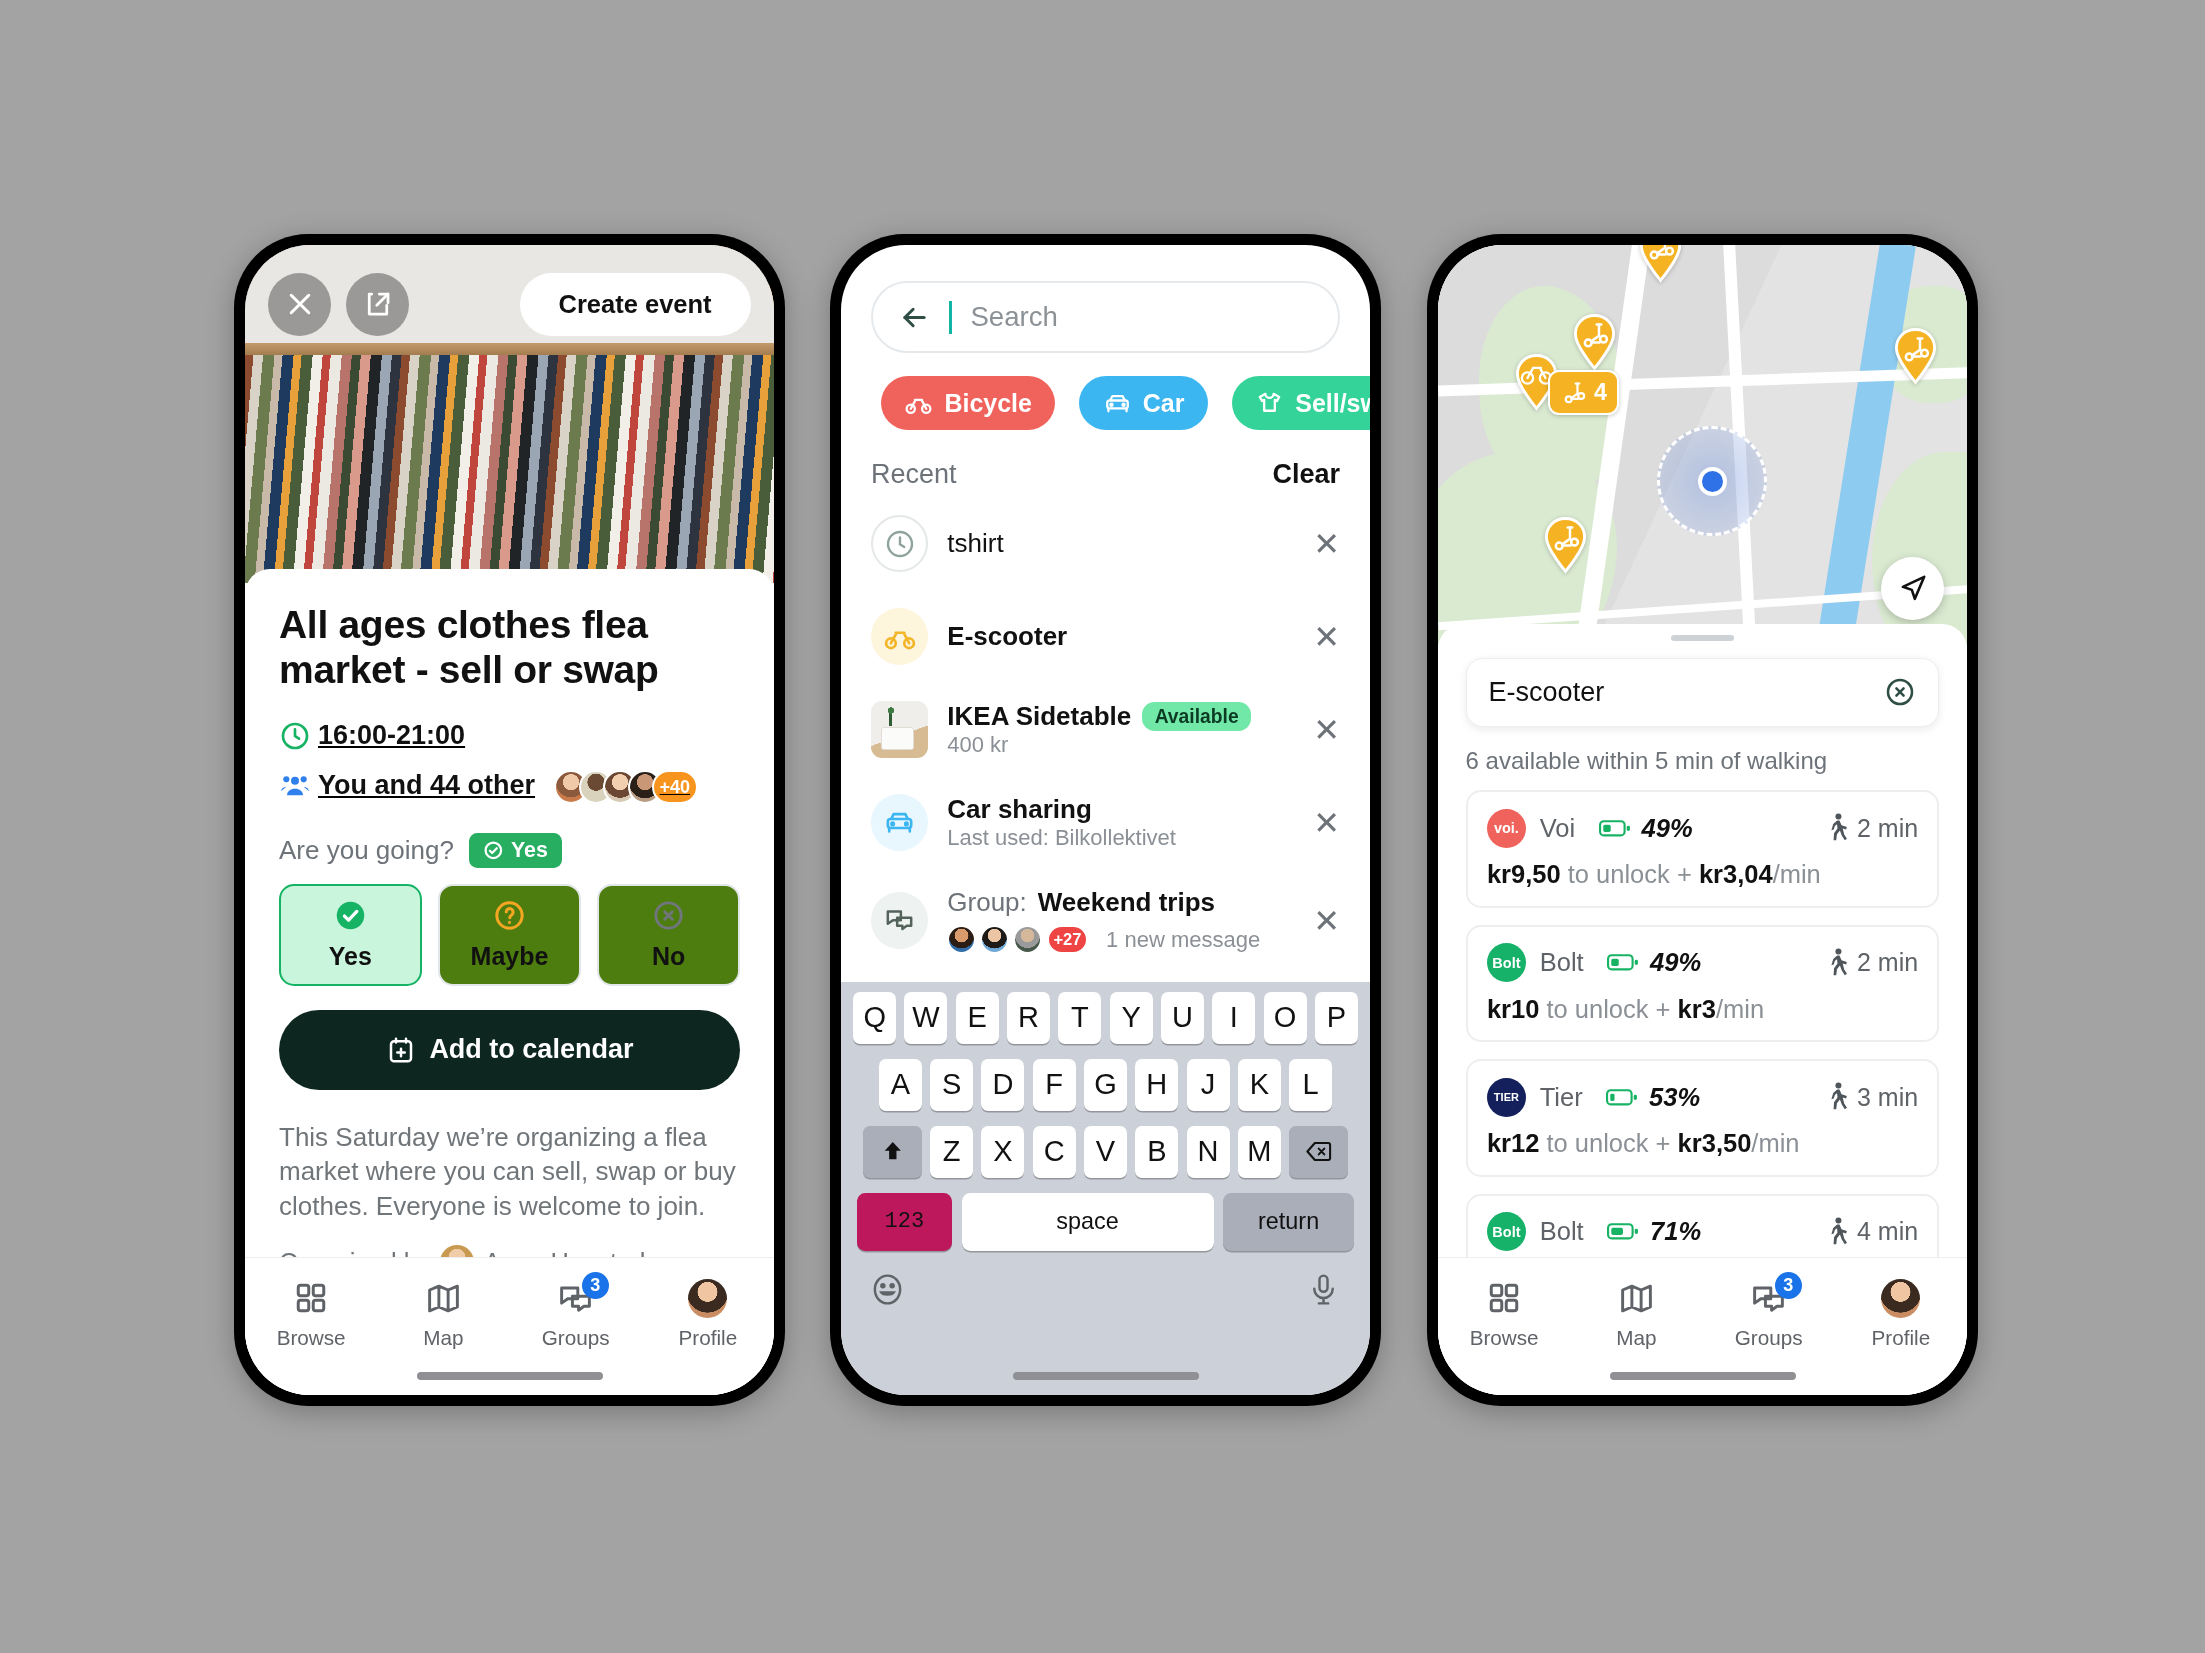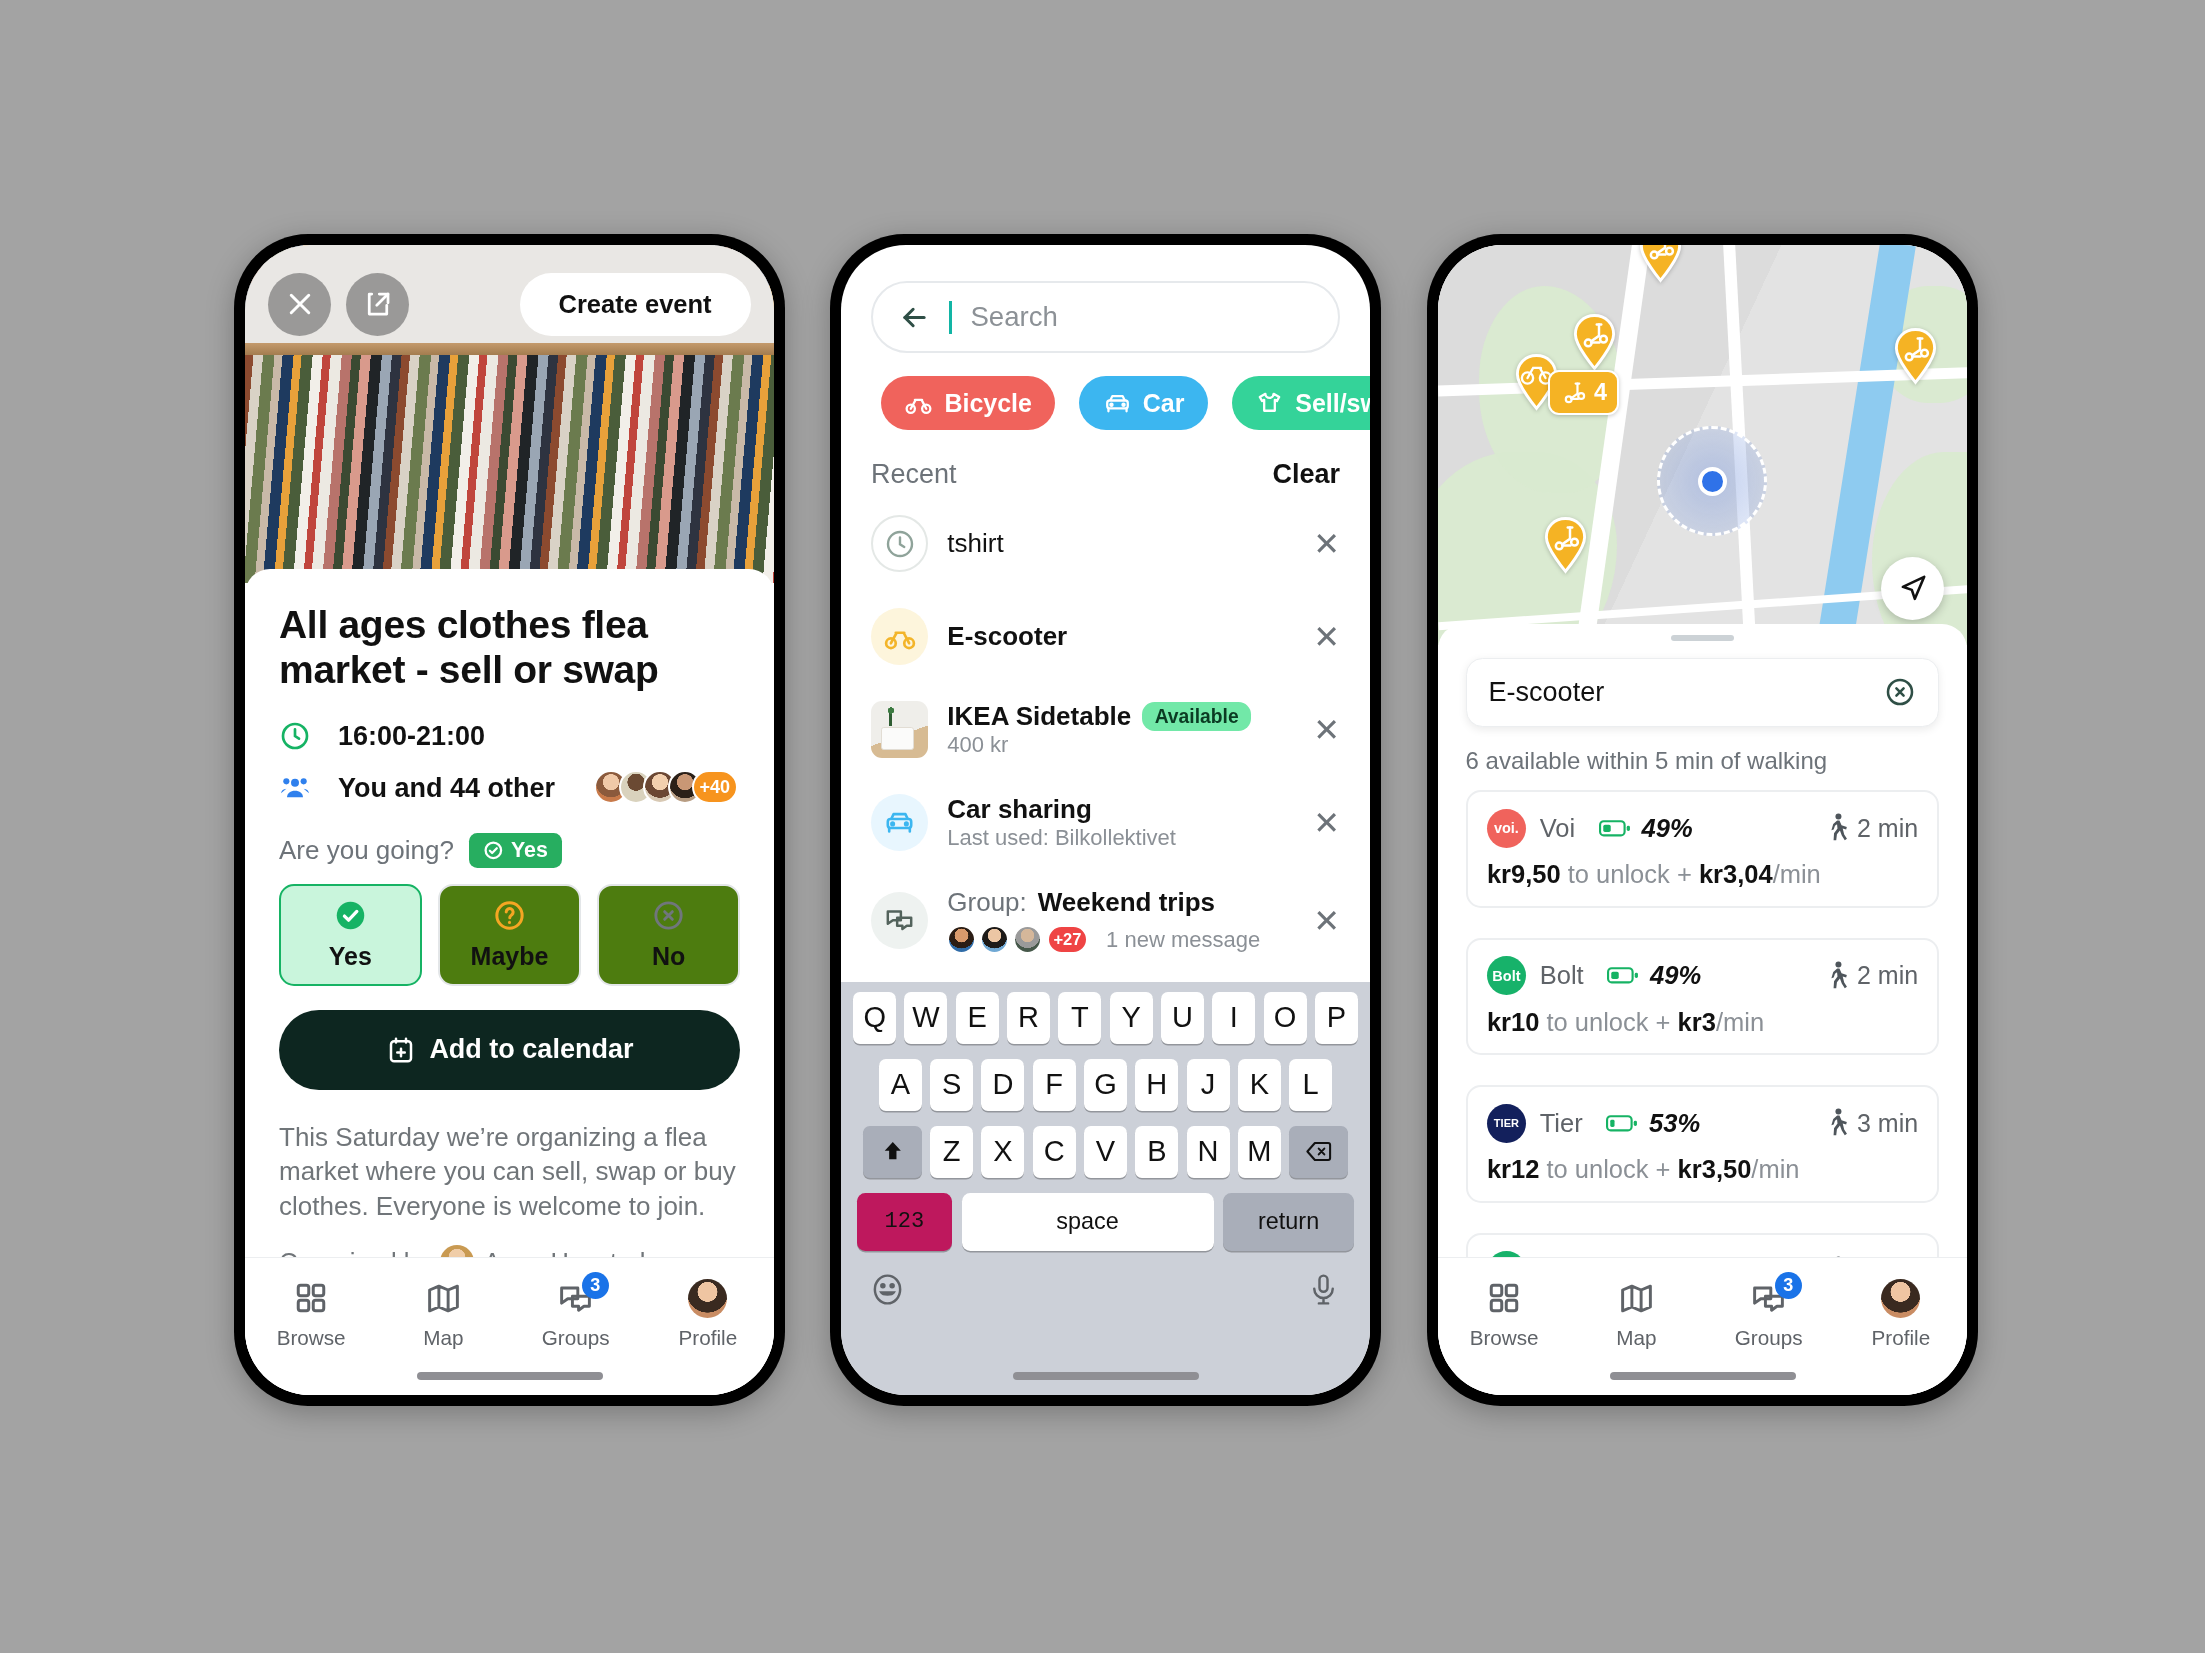--- a/index.html
+++ b/index.html
@@ -79,21 +79,21 @@
   .sheet {
     position: absolute; left: 0; right: 0; top: 324px; bottom: 0;
     background: #fff; border-radius: 25px 25px 0 0;
     padding: 33px 34px 0 34px;
   }
   .ev-title {
     font-size: 39px; line-height: 1.16; font-weight: 700;
     color: #111; letter-spacing: -0.3px;
   }
   .meta { margin-top: 27.6px; display: flex; flex-direction: column; gap: 18px; }
-  .meta-row { display: flex; align-items: flex-end; gap: 27px; }
+  .meta-row { display: flex; align-items: flex-start; gap: 7px; text-decoration: underline; }
   .meta-row .mtxt { font-size: 27px; font-weight: 600; color: #111; }
   .avatars { display: flex; align-items: center; margin-left: 12.4px; }
   .av {
     width: 34px; height: 34px; border-radius: 50%;
     border: 2.1px solid #fff; margin-left: -9.6px;
     background-size: cover;
   }
   .av:first-child { margin-left: 0; }
   .av1 { background: radial-gradient(circle at 50% 34%, #f0c9a8 0 32%, #8b5a3c 33% 60%, #c87a4a 61%); }
   .av2 { background: radial-gradient(circle at 50% 34%, #6b4a33 0 34%, #d9d2bd 35%); }
@@ -275,21 +275,21 @@
     background: #fff; border-radius: 25px 25px 0 0; padding: 11px 27.6px 0 27.6px;
   }
   .grabber { width: 63px; height: 6.2px; border-radius: 4.1px; background: #ccd2d6; margin: 0 auto 16.5px auto; }
   .p3search {
     height: 69px; border-radius: 16.5px; border: 1.4px solid #eceef0;
     background: #fff; box-shadow: 0 2.1px 8.3px rgba(0,0,0,.08);
     display: flex; align-items: center; padding: 0 22px; gap: 12.4px;
   }
   .p3search .val { flex: 1; font-size: 27px; color: #111; }
   .p3note { font-size: 24px; color: #6d7379; margin: 20.7px 0 15px 0; }
-  .scoot { border: 2.1px solid #eceef0; border-radius: 15px; padding: 16.5px 19.3px; margin-bottom: 30px; cursor: pointer; }
+  .scoot { border: 2.1px solid #eceef0; border-radius: 15px; padding: 16.5px 19.3px; margin-bottom: 17px; cursor: pointer; }
   .scoot-top { display: flex; align-items: center; gap: 13.8px; }
   .brand-logo {
     width: 39px; height: 39px; border-radius: 50%; color: #fff;
     display: flex; align-items: center; justify-content: center;
     font-size: 14.5px; font-weight: 700; flex: none;
   }
   .brand-name { font-size: 25.5px; color: #5f6368; }
   .batt { display: flex; align-items: center; gap: 11px; margin-left: 9.6px; font-style: italic; }
   .batt-pct { font-size: 25.5px; font-weight: 700; color: #111; }
   .walk { margin-left: auto; display: flex; align-items: center; gap: 8.3px; font-size: 25px; color: #5f6368; }

